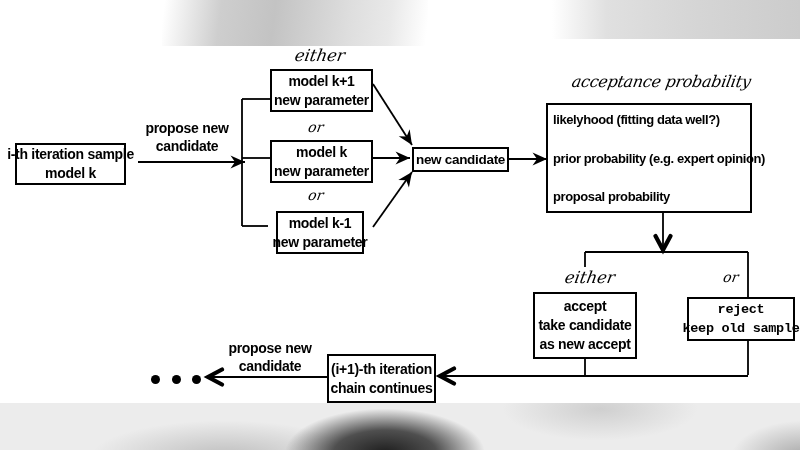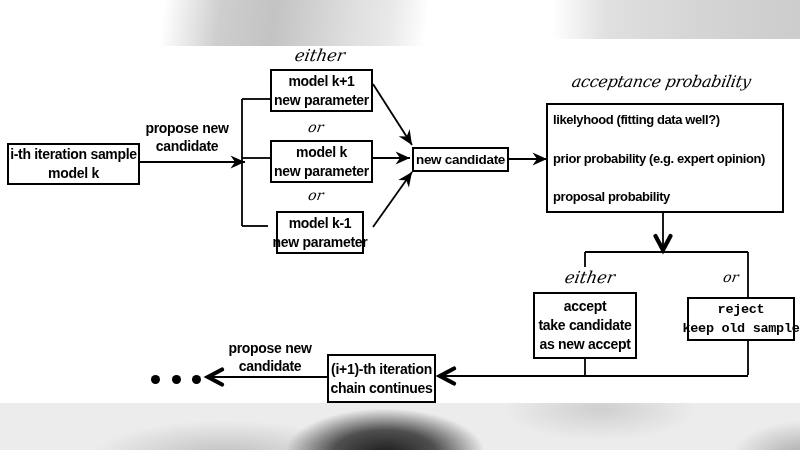--- a/index.html
+++ b/index.html
@@ -19,26 +19,26 @@
       linear-gradient(#ececec,#ececec); }
   svg.wires { position:absolute; left:0; top:0; }
   .box { position:absolute; border:2px solid #000; background:#fff; color:#000;
     display:flex; flex-direction:column; align-items:center; justify-content:center;
     text-align:right; font-weight:bold; font-size:14px; line-height:19px; letter-spacing:-0.3px;
     white-space:nowrap; }
   .lbl { position:absolute; color:#000; font-weight:bold; font-size:14px; line-height:18px;
     text-align:center; letter-spacing:-0.3px; white-space:nowrap; }
   .script { position:absolute; color:#000; font-family:"DejaVu Serif",serif; font-style:italic;
     font-weight:normal; text-align:center; white-space:nowrap; transform:skewX(-10deg); }
-  #start-box { left:7px; top:143px; width:133px; height:42px; }
+  #start-box { left:15px; top:143px; width:111px; height:42px; }
   #model-up-box { left:270px; top:69px; width:103px; height:43px; }
   #model-same-box { left:270px; top:140px; width:103px; height:43px; }
   #model-down-box { left:276px; top:211px; width:88px; height:43px; }
   #new-candidate-box { left:412px; top:147px; width:97px; height:25px; font-size:13.5px; }
-  #acceptance-box { left:546px; top:103px; width:238px; height:110px;
+  #acceptance-box { left:546px; top:103px; width:206px; height:110px;
     align-items:flex-start; justify-content:space-between; text-align:left;
     padding:8px 2px 7px 5px; font-size:13px; line-height:14px; letter-spacing:-0.4px; }
   #accept-box { left:533px; top:292px; width:104px; height:67px; }
   #reject-box { left:687px; top:297px; width:108px; height:44px; font-size:13.5px;font-family:Liberation Mono, monospace; }
   #next-box { left:327px; top:354px; width:109px; height:49px; }
   #propose-top { left:138px; top:119px; width:98px; }
   #propose-bottom { left:220px; top:339px; width:100px; }
   #either-top { left:292px; top:46px; width:56px; font-size:16.5px; }
   #or-1 { left:296px; top:119px; width:40px; font-size:14px; }
   #or-2 { left:296px; top:187px; width:40px; font-size:14px; }

